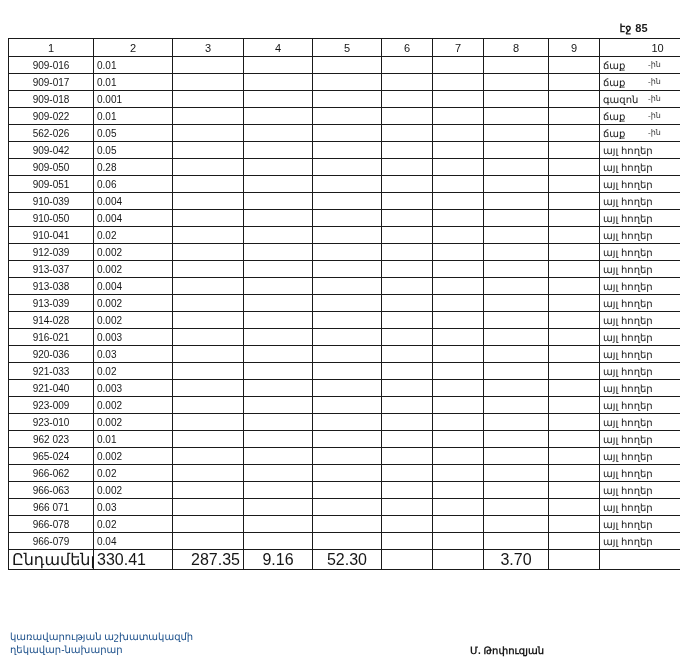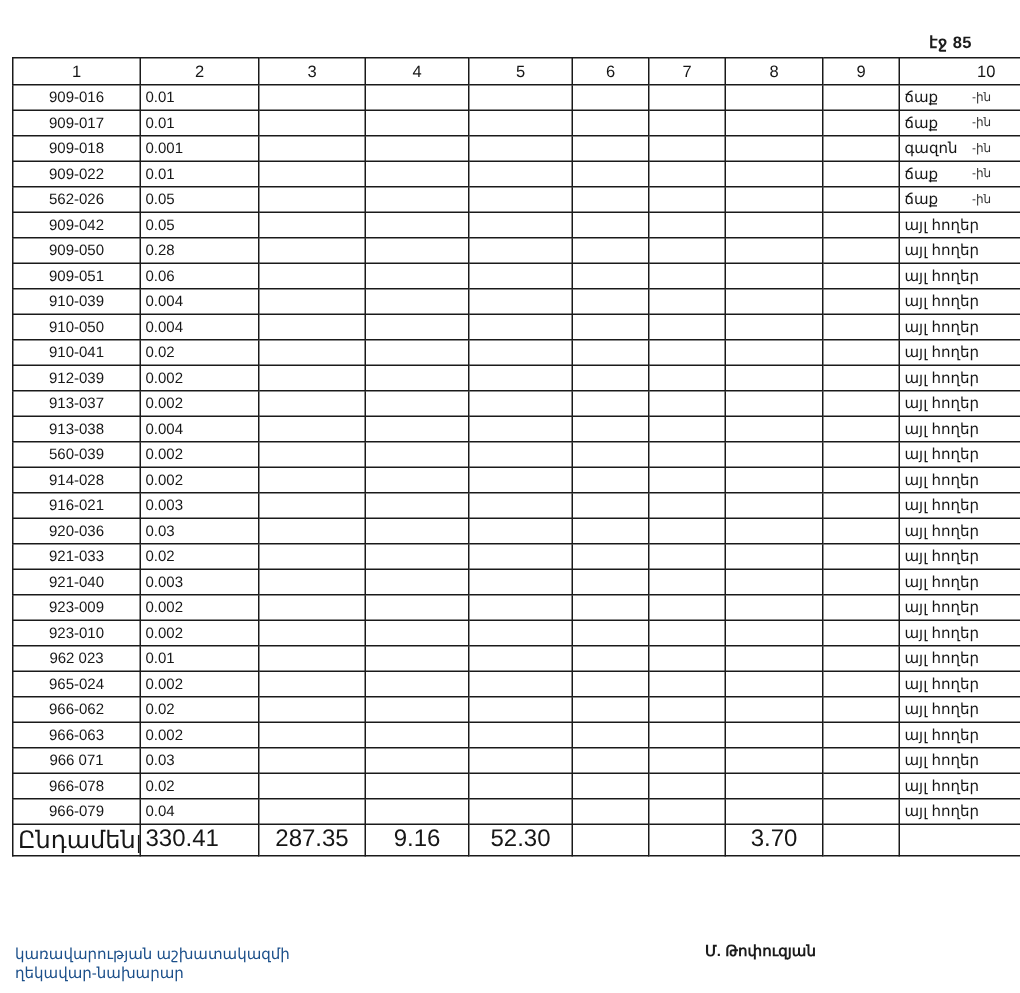--- a/index.html
+++ b/index.html
@@ -52,21 +52,21 @@
     overflow: hidden;
     white-space: nowrap;
   }
   table.main thead td {
     text-align: center;
     height: 17px;
     font-size: 11px;
   }
   .c1 { width: 78px; text-align: center; padding-left: 5px; }
   .c2 { width: 72px; text-align: left; }
-  .c3 { width: 64px; text-align: center; }
+  .c3 { width: 64px; text-align: right; }
   .c4 { width: 62px; text-align: center; }
   .c5 { width: 62px; text-align: center; }
   .c6 { width: 44px; text-align: center; }
   .c7 { width: 44px; text-align: center; }
   .c8 { width: 58px; text-align: center; }
   .c9 { width: 44px; text-align: center; }
   .c10 { width: 109px; text-align: left; padding-left: 6px; }
 
   tr.total td {
     font-size: 16px;
@@ -91,21 +91,21 @@
     left: 10px;
     top: 630px;
     font-size: 10px;
     line-height: 13px;
     color: #1b4f8a;
   }
   .footer div { white-space: nowrap; }
   .signature {
     position: absolute;
     left: 470px;
-    top: 628px;
+    top: 645px;
     font-size: 10px;
     color: #1b1b1b;
     font-weight: bold;
   }
 </style>
 </head>
 <body>
 
 <div class="page">
 
@@ -290,21 +290,21 @@
             <td class="c3"></td>
             <td class="c4"></td>
             <td class="c5"></td>
             <td class="c6"></td>
             <td class="c7"></td>
             <td class="c8"></td>
             <td class="c9"></td>
             <td class="c10">այլ հողեր</td>
           </tr>
           <tr>
-            <td class="c1">560-039</td>
+            <td class="c1">913-039</td>
             <td class="c2">0.002</td>
             <td class="c3"></td>
             <td class="c4"></td>
             <td class="c5"></td>
             <td class="c6"></td>
             <td class="c7"></td>
             <td class="c8"></td>
             <td class="c9"></td>
             <td class="c10">այլ հողեր</td>
           </tr>

